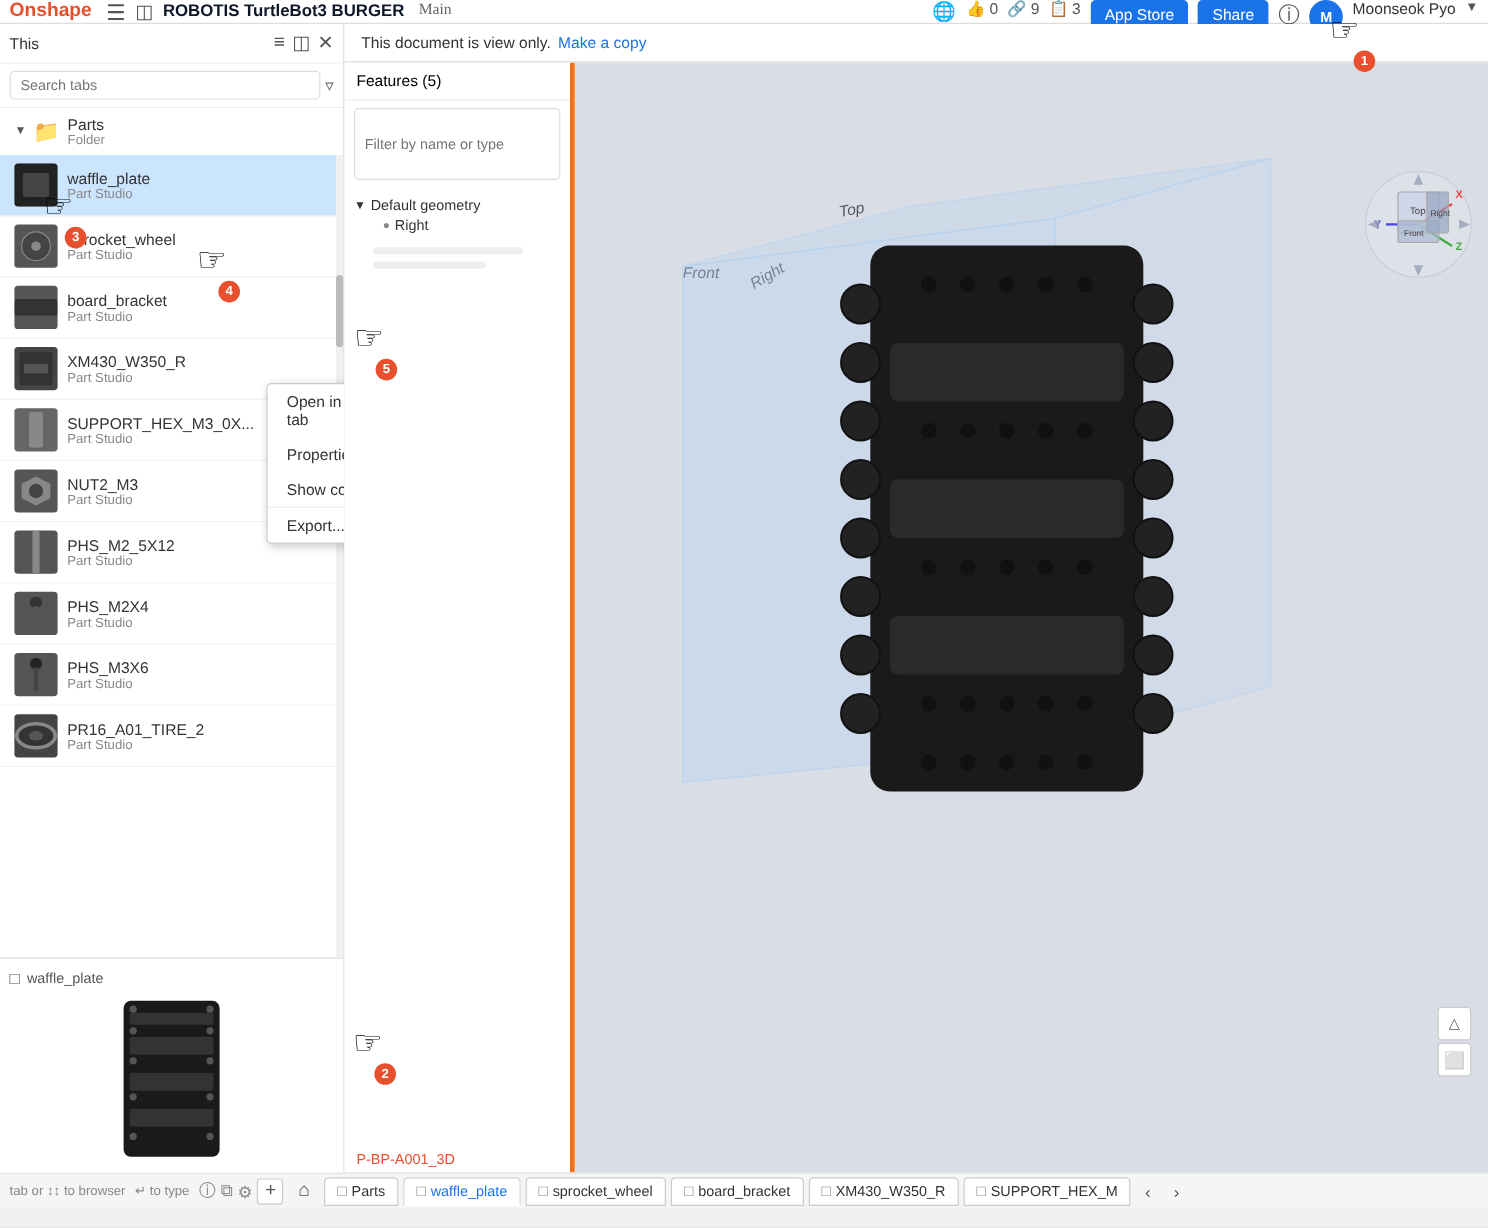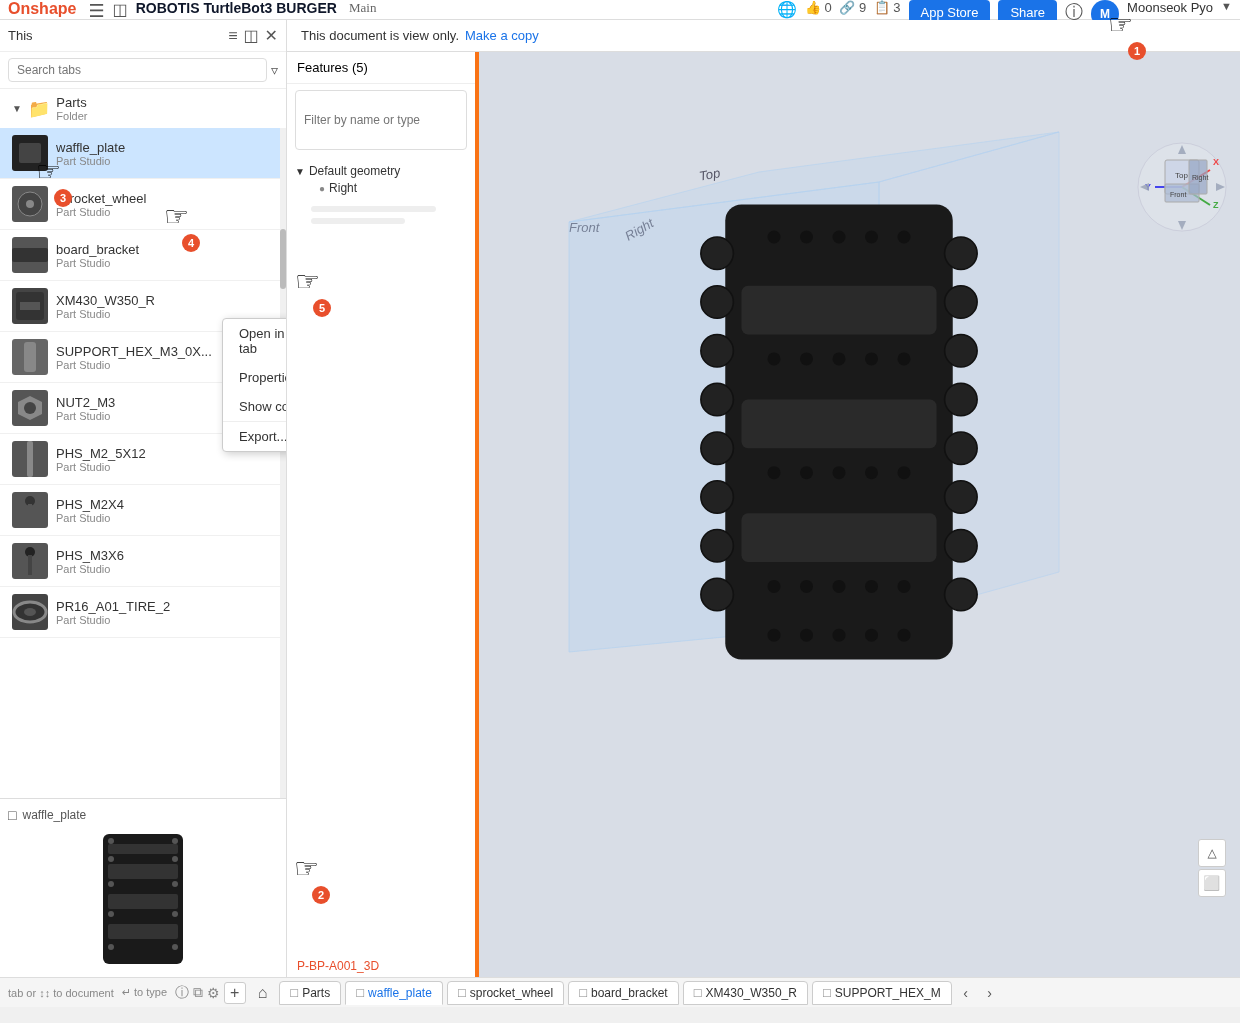--- a/index.html
+++ b/index.html
@@ -473,21 +473,21 @@
         <div class="view-tools">
           <div class="view-tool-btn" style="font-size:12px;">△</div>
           <div class="view-tool-btn">⬜</div>
         </div>
       </div>
     </div>
   </div>
 </div>
 
 <div class="bottom-bar">
-  <span style="color:#888;font-size:11px;">tab or ↕↕ to document</span>
+  <span style="color:#888;font-size:11px;">tab or ↕↕ to browser</span>
   <span style="color:#888;font-size:11px;margin-left:4px;">↵ to type</span>
   <span style="font-size:14px;color:#888;cursor:pointer;margin-left:4px;">ⓘ</span>
   <span style="font-size:14px;color:#888;cursor:pointer;">⧉</span>
   <span style="font-size:14px;color:#888;cursor:pointer;">⚙</span>
   <div class="bottom-add-btn">+</div>
   <div class="bottom-home-btn">⌂</div>
 
   <div class="bottom-tab">
     <span class="bottom-tab-icon">□</span>
     <span>Parts</span>

